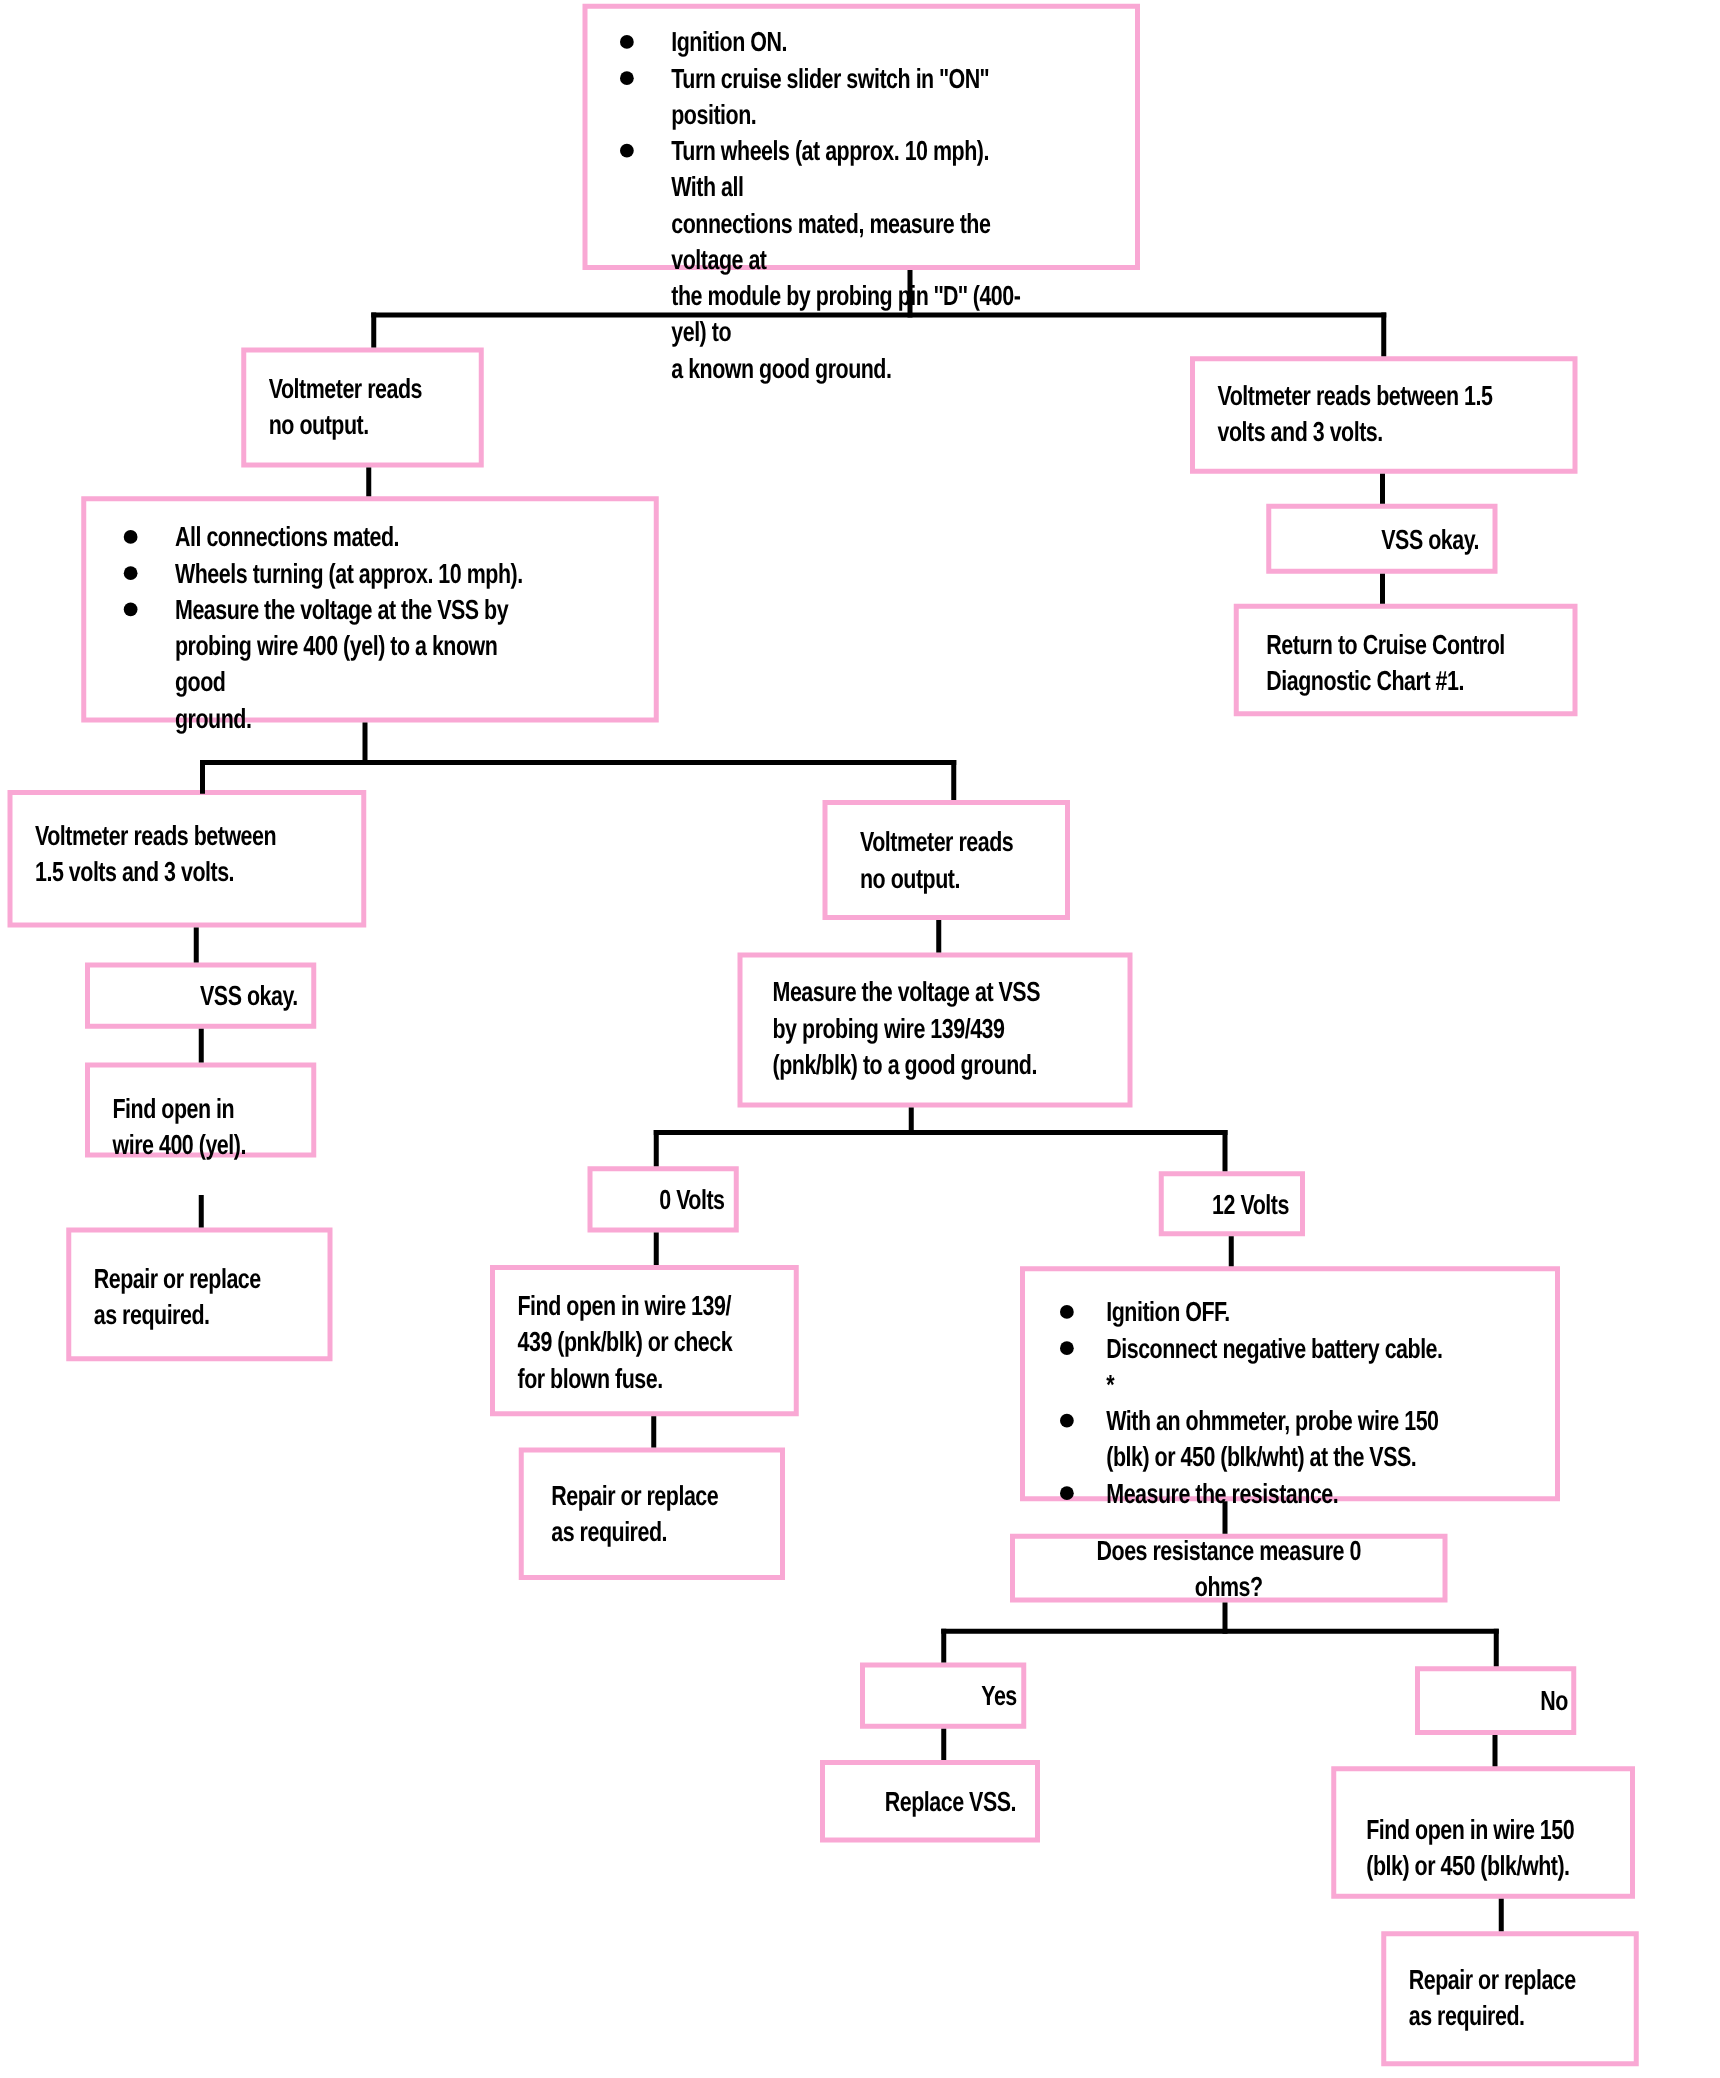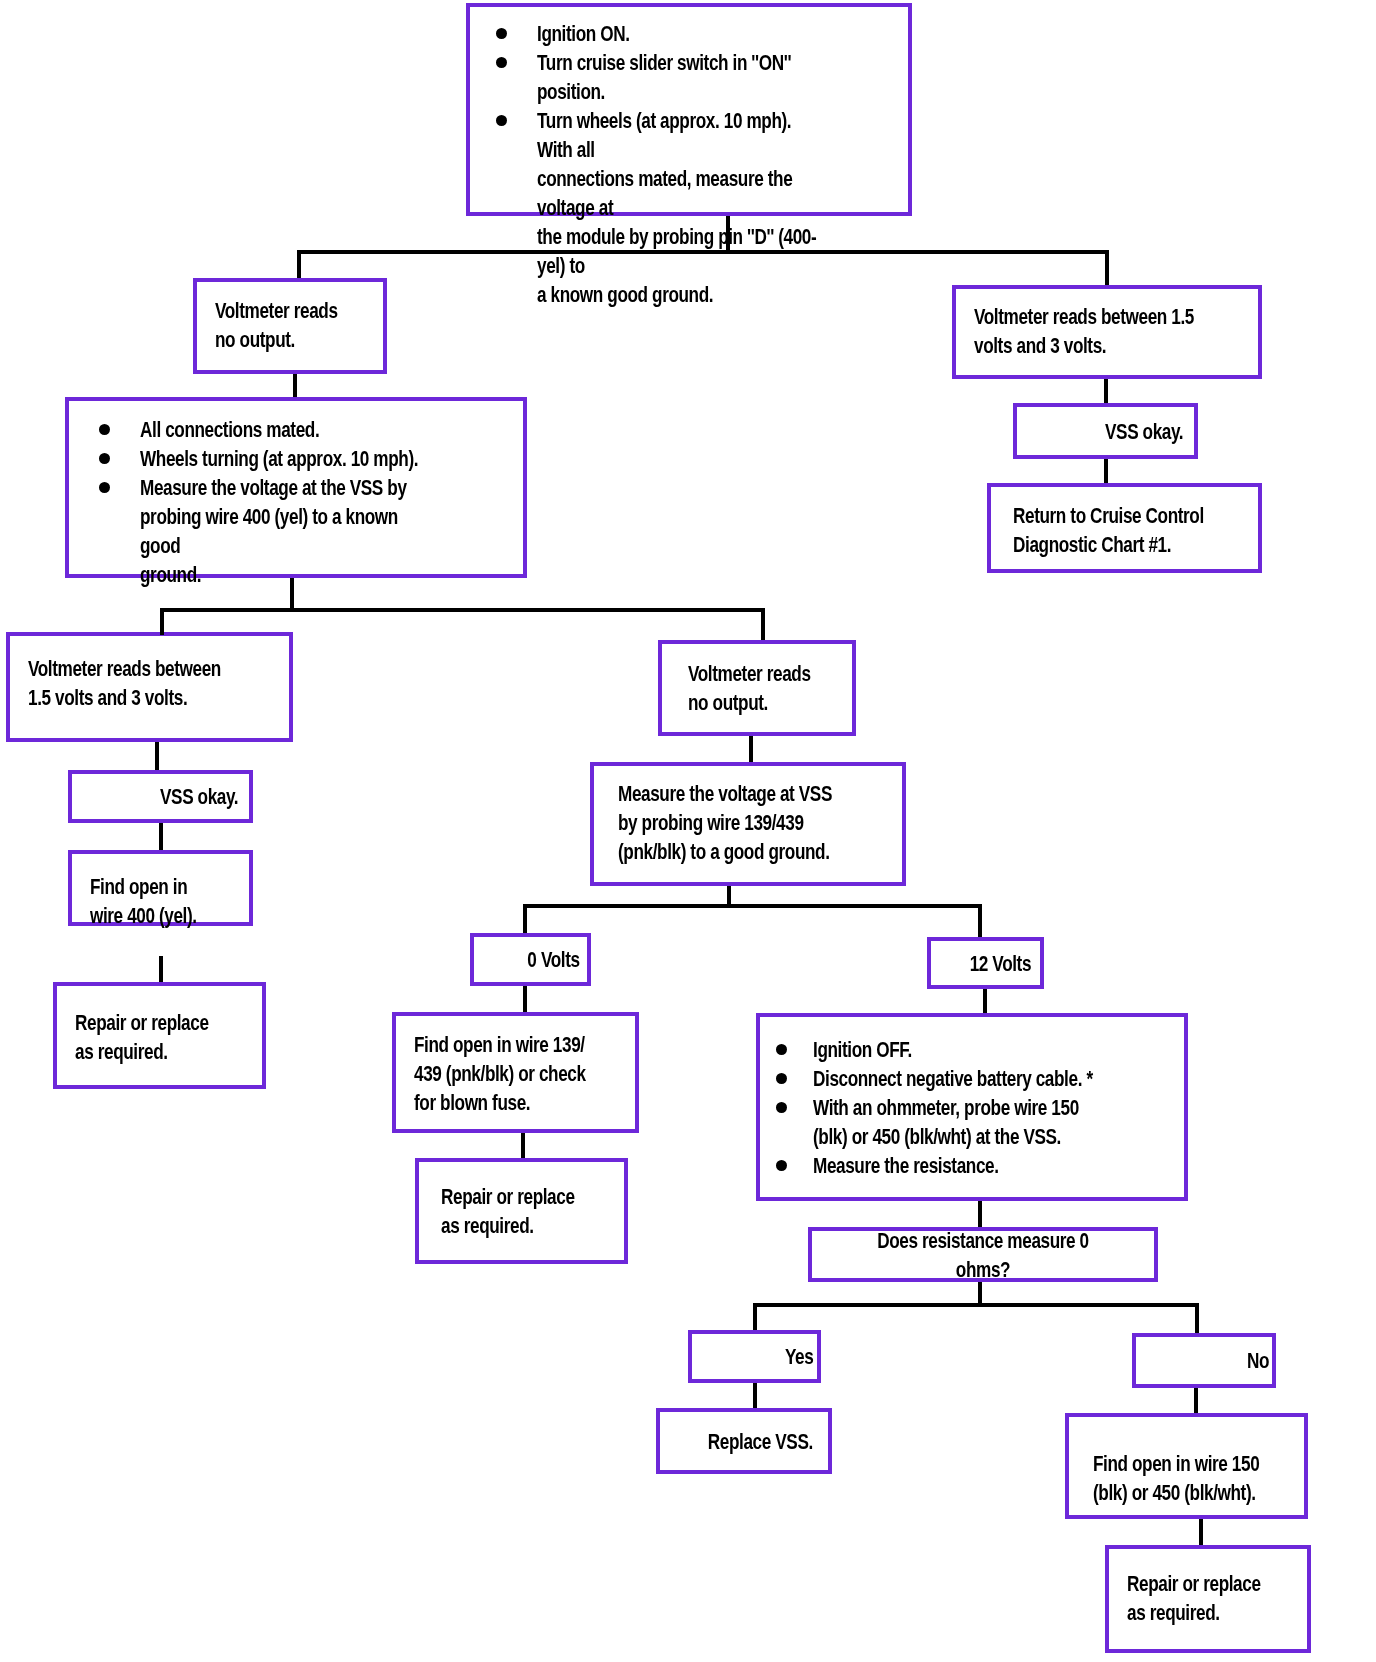--- a/index.html
+++ b/index.html
@@ -4,21 +4,21 @@
 <style>
   html,body { margin:0; padding:0; background:#ffffff; }
   .canvas {
     position:relative; width:1376px; height:1662px;
     background:#ffffff; color:#000;
     font-family:"Liberation Sans", sans-serif;
     font-weight:bold;
   }
   .box {
     position:absolute; box-sizing:border-box;
-    border:4px solid #6d28d9; background:#fff;
+    border:4px solid #f9a8d4; background:#fff;
   }
   .txt {
     white-space:pre-line;
     width:max-content;
     font-size:22px; line-height:29px; letter-spacing:-0.5px;
     transform:scaleX(0.78); transform-origin:0 0;
   }
   .pad { padding:12px 6px 0 18px; }
   .center { display:flex; align-items:center; justify-content:flex-end; text-align:center; }
   .center .txt { transform-origin:50% 50%; }
@@ -132,21 +132,21 @@
 
   <div class="box pad" style="left:415px; top:1158px; width:213px; height:106px; padding-top:20px; padding-left:22px;">
     <div class="txt">Repair or replace
 as required.</div>
   </div>
 
   <div class="box center" style="left:927px; top:937px; width:117px; height:52px;">
     <div class="txt">12 Volts</div>
   </div>
 
-  <div class="box" style="left:756px; top:1013px; width:432px; height:188px; padding:18px 6px 0 16px;">
+  <div class="box" style="left:816px; top:1013px; width:432px; height:188px; padding:18px 6px 0 28px;">
     <div class="bl">
       <span class="dot" style="margin-right:26px;"></span>
       <div class="txt">Ignition OFF.</div>
     </div>
     <div class="bl">
       <span class="dot" style="margin-right:26px;"></span>
       <div class="txt">Disconnect negative battery cable. *</div>
     </div>
     <div class="bl">
       <span class="dot" style="margin-right:26px;"></span>
@@ -164,21 +164,21 @@
   </div>
 
   <div class="box center" style="left:688px; top:1330px; width:133px; height:53px;">
     <div class="txt">Yes</div>
   </div>
 
   <div class="box center" style="left:656px; top:1408px; width:176px; height:66px;">
     <div class="txt">Replace VSS.</div>
   </div>
 
-  <div class="box center" style="left:1132px; top:1333px; width:144px; height:55px;">
+  <div class="box center" style="left:1132px; top:1333px; width:129px; height:55px;">
     <div class="txt">No</div>
   </div>
 
   <div class="box pad" style="left:1065px; top:1413px; width:243px; height:106px; padding-top:32px; padding-left:24px;">
     <div class="txt">Find open in wire 150
 (blk) or 450 (blk/wht).</div>
   </div>
 
   <div class="box pad" style="left:1105px; top:1545px; width:206px; height:108px; padding-top:20px;">
     <div class="txt">Repair or replace

